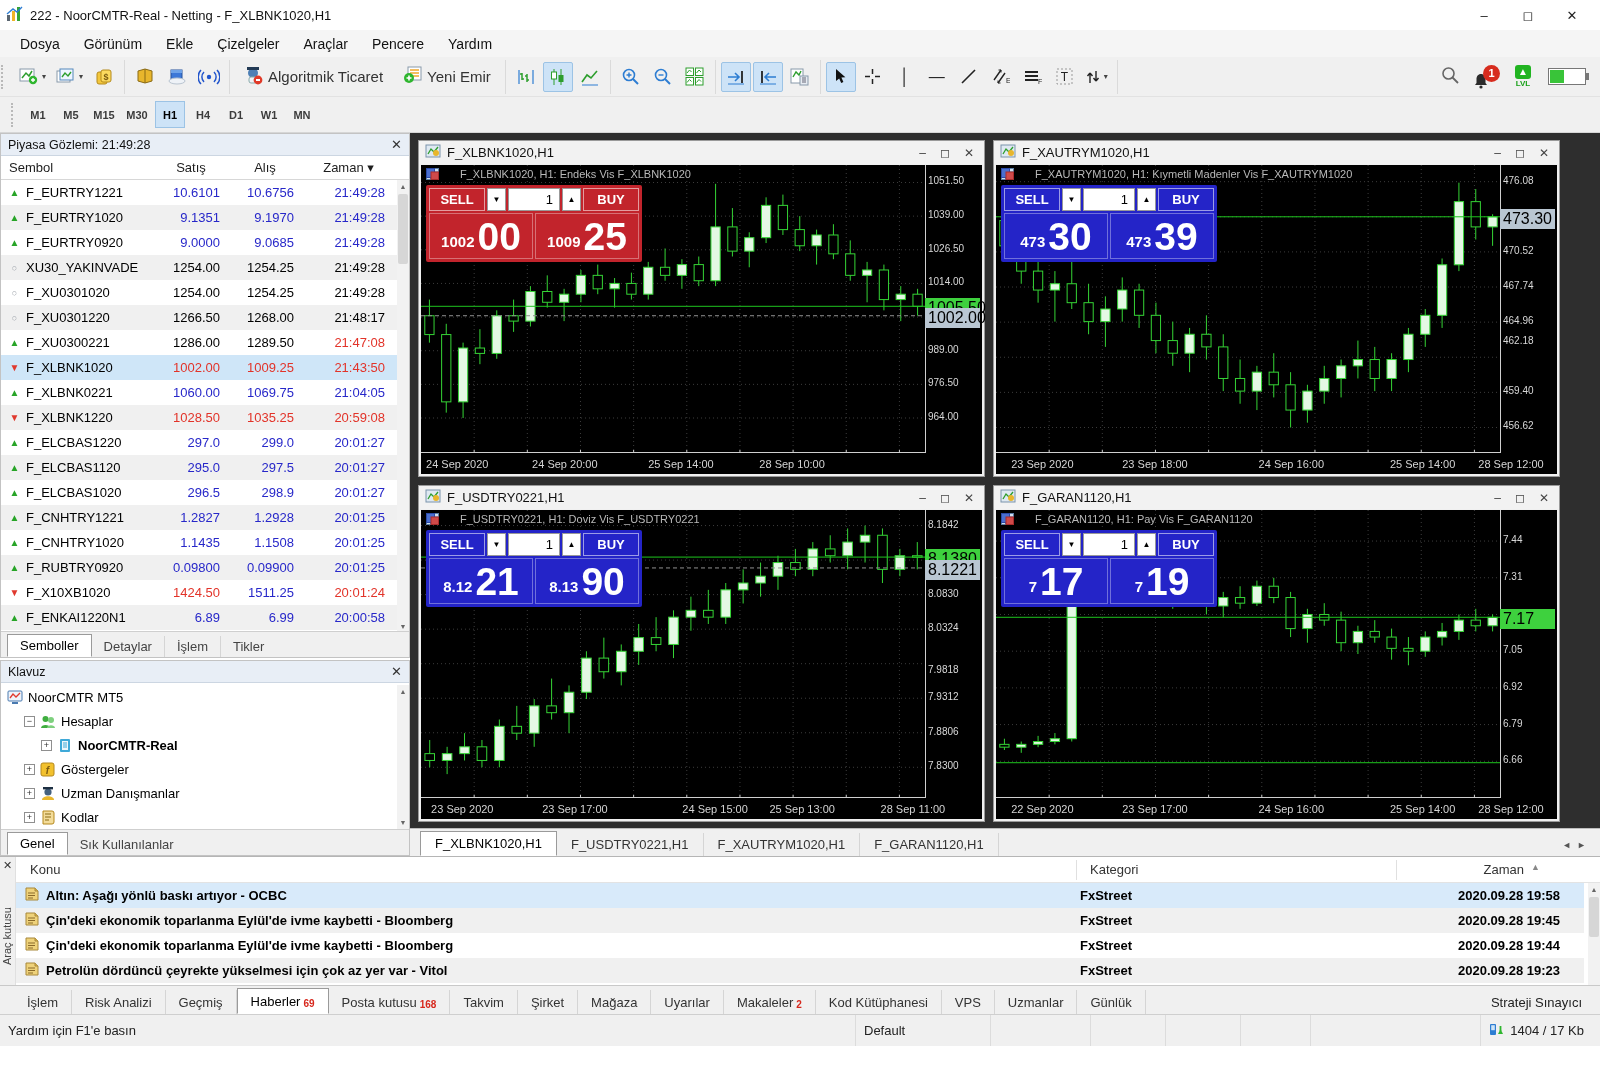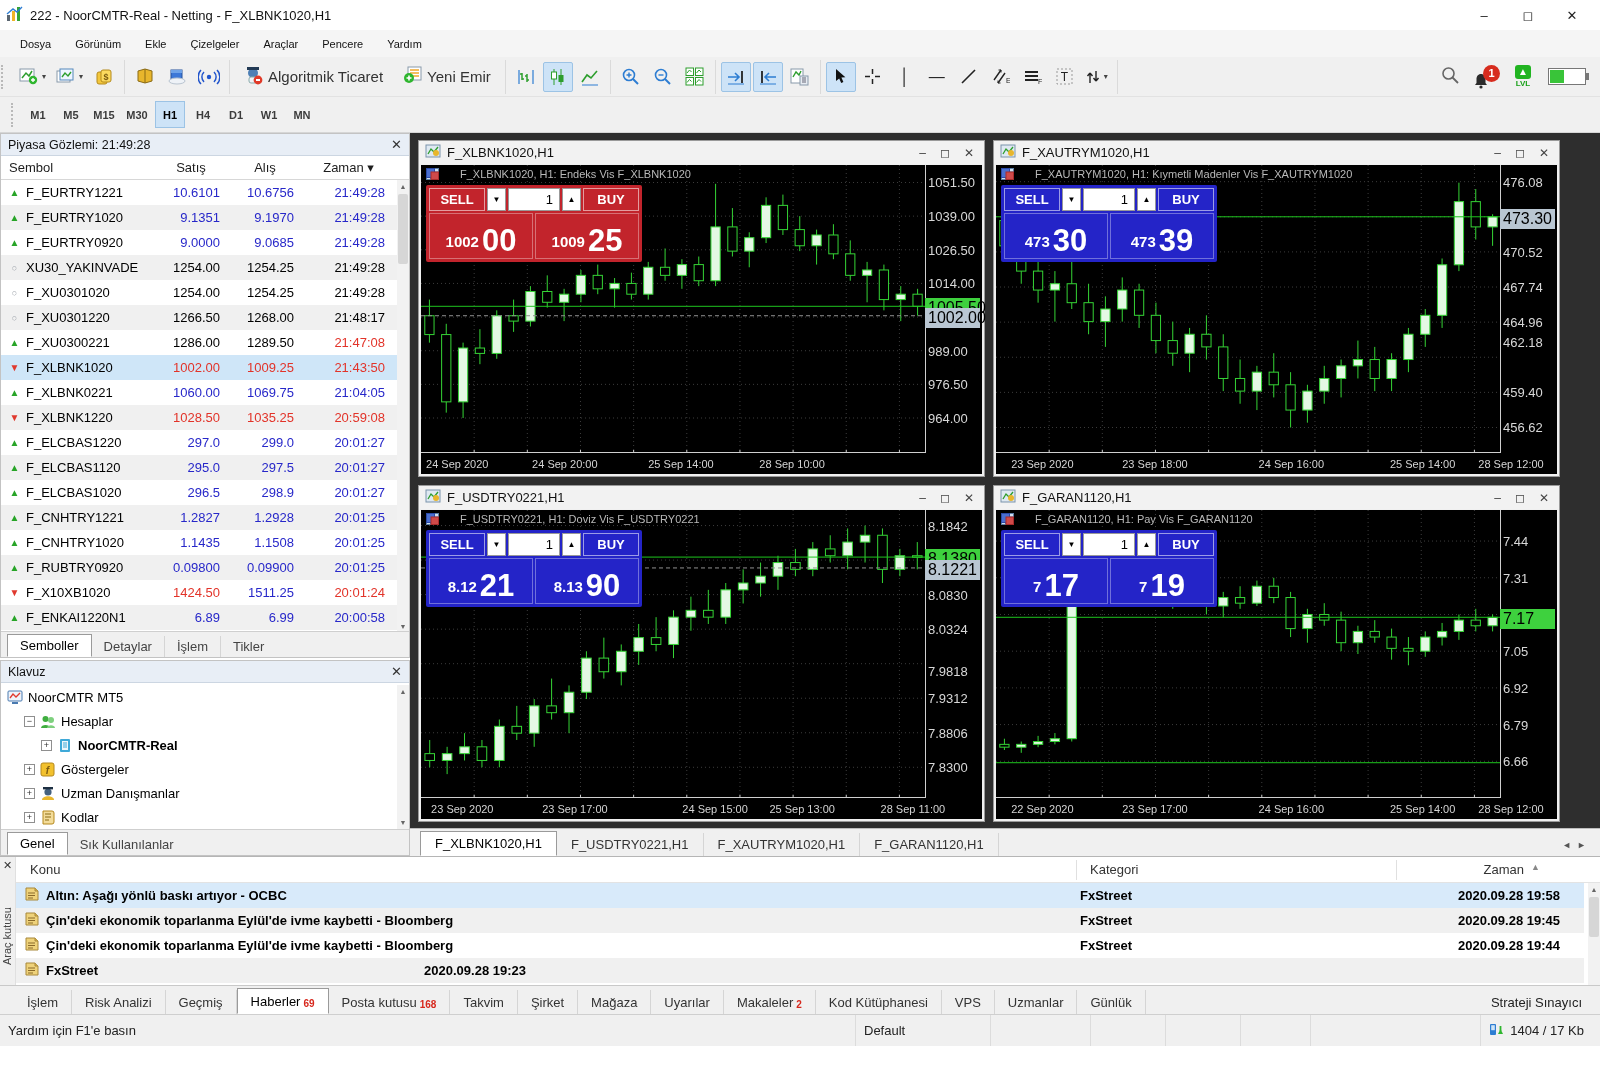--- a/index.html
+++ b/index.html
@@ -10,21 +10,21 @@
   }
   
   .titlebar { position:absolute; top:0; left:0; width:1600px; height:30px; background:#fff;
     display:flex; align-items:center; padding:0 6px; gap:7px; }
   .titlebar .t-title { font-size:13px; color:#111; }
   .win-ctrls { margin-left:auto; display:flex; }
   .win-ctrls span { width:44px; height:28px; display:flex; align-items:center; justify-content:center; color:#222; font-size:13px; }
   
   .menubar { position:absolute; top:30px; left:0; width:1600px; height:27px; background:#f5f5f5;
     display:flex; align-items:center; padding-left:8px; }
-  .menu-item { padding:4px 12px; font-size:11px; color:#111; }
+  .menu-item { padding:4px 12px; font-size:14px; color:#111; }
   
   .toolbar { position:absolute; top:57px; left:0; width:1600px; height:40px; background:#f0f0f0;
     display:flex; align-items:center; border-bottom:1px solid #e2e2e2;}
   .tb-group { display:flex; align-items:center; height:34px; padding:0 5px; border-right:1px solid #dadada; gap:2px;}
   .tb-btn { min-width:30px; height:30px; display:flex; align-items:center; justify-content:center;
     border:1px solid transparent; border-radius:2px; font-size:15px; color:#333; gap:4px; padding:0 3px;}
   .tb-btn.active { background:#cde3f7; border-color:#9cc3e5; }
   .tb-btn .caret { font-size:8px; color:#444; }
   .tb-btn.labeled { font-size:15px; padding:0 8px; }
   .tb-right { margin-left:auto; display:flex; align-items:center; gap:14px; padding-right:14px; }
@@ -83,21 +83,21 @@
   
   .mdi-wrap { position:absolute; top:133px; left:410px; width:1190px; height:723px; background:#2e2e2e; }
   .mdi { position:absolute; top:0; left:0; right:0; bottom:28px; }
   .chart-window { position:absolute; width:567px; height:337px; border:1px solid #9a9a9a; background:#f0f0f0; }
   .cw-titlebar { height:23px; display:flex; align-items:center; gap:6px; padding:0 6px; background:#f2f2f2; }
   .cw-titlebar .ct { font-size:13px; color:#111; }
   .cw-ctrls { margin-left:auto; display:flex; gap:14px; color:#444; font-size:12px; padding-right:4px;}
   .cw-canvas { position:absolute; left:2px; right:2px; top:24px; bottom:2px; background:#000; }
   .cw-canvas svg { position:absolute; left:0; top:0; }
   .cw-scale { position:absolute; right:0; top:0; width:58px; height:288px; }
-  .yl { position:absolute; left:4px; font-size:13px; color:#d8d8d8; white-space:nowrap; }
+  .yl { position:absolute; left:4px; font-size:10px; color:#d8d8d8; white-space:nowrap; }
   .ytag { position:absolute; left:1px; width:55px; font-size:16px; color:#000; text-align:left;
     padding:1px 3px; white-space:nowrap; }
   .ytag.green { background:#3ed13e; } .ytag.gray { background:#b9c6d2; }
   .cw-xaxis { position:absolute; left:0; bottom:0; width:505px; height:20px; }
   .xl { position:absolute; top:4px; font-size:11px; color:#d4d4d4; white-space:nowrap; }
   .cw-ctitle { position:absolute; left:5px; top:3px; display:flex; align-items:center; gap:4px;
     font-size:11px; color:#b9b9b9; }
   .mini-ic { width:13px; height:12px; display:inline-block; }
   .trade-panel { position:absolute; left:5px; top:20px; width:216px; padding:3px; border-radius:2px; }
   .trade-panel.red { background:#c2242c; } .trade-panel.blue { background:#2424c8; }
@@ -105,21 +105,21 @@
   .tp-btn { flex:none; width:56px; color:#fff; font-weight:bold; font-size:13px; display:flex;
     align-items:center; justify-content:center; border:1px solid rgba(255,255,255,.55); }
   .tp-spin { width:19px; background:#fff; color:#000; font-size:8px; display:flex; align-items:center;
     justify-content:center; border:1px solid #999; }
   .tp-qty { flex:1; background:#fff; border:1px solid #999; font-size:13px; display:flex;
     align-items:center; justify-content:flex-end; padding-right:6px; }
   .tp-row2 { display:flex; gap:2px; margin-top:2px; height:46px; }
   .tp-price { flex:1; display:flex; align-items:flex-end; justify-content:center; color:#fff;
     border:1px solid rgba(255,255,255,.35); padding-bottom:2px; }
   .tp-price .sm { font-size:15px; font-weight:bold; margin:0 3px 6px 0; }
-  .tp-price .bg { font-size:31px; font-weight:bold; line-height:1; }
+  .tp-price .bg { font-size:39px; font-weight:bold; line-height:1; }
   .chart-tabbar { position:absolute; left:0; right:0; bottom:0; height:28px; background:#f0f0f0;
     border-top:1px solid #bdbdbd; display:flex; align-items:flex-end; padding-left:10px; }
   .ctab { padding:4px 14px; font-size:13px; color:#333; border-right:1px solid #d5d5d5; }
   .ctab.active { background:#fff; border:1px solid #9a9a9a; border-bottom-color:#fff; color:#000; }
   .ctab-arrows { margin-left:auto; display:flex; gap:6px; padding:0 14px 6px 0; color:#555; font-size:9px; }
   
   .toolbox { position:absolute; top:856px; left:0; width:1600px; height:129px; background:#fff;
     border-top:1px solid #b5b5b5; }
   .tbx-side { position:absolute; left:0; top:0; width:16px; height:100%; background:#f0f0f0;
     border-right:1px solid #e0e0e0; }
@@ -1374,20 +1374,21 @@
           <span class="news-subj">Çin'deki ekonomik toparlanma Eylül'de ivme kaybetti - Bloomberg</span>
           <span class="news-cat">FxStreet</span>
           <span class="news-time">2020.09.28 19:44</span>
         </div>
         <div class="news-row">
           <span class="news-ic"><svg width="15" height="14" viewBox="0 0 15 14">
               <path d="M2 1 h9 l3 3 v9 h-12 Z" fill="#efd27a" stroke="#a8883a"></path>
               <path d="M11 1 v3 h3" fill="#d8b44e" stroke="#a8883a"></path>
               <path d="M4 6 h7 M4 8.5 h7 M4 11 h5" stroke="#8a6a2a"></path>
             </svg></span>
+          <span class="news-subj">Petrolün dördüncü çeyrekte yükselmesi için çok az yer var - Vitol</span>
           <span class="news-cat">FxStreet</span>
           <span class="news-time">2020.09.28 19:23</span>
         </div>
       </div>
     <div class="scrollstrip" style="top:26px;height:103px;">
       <span class="arr" style="top:0;">▲</span>
       <span class="thumb" style="top:14px;height:40px;"></span>
     </div>
   </div>
 

